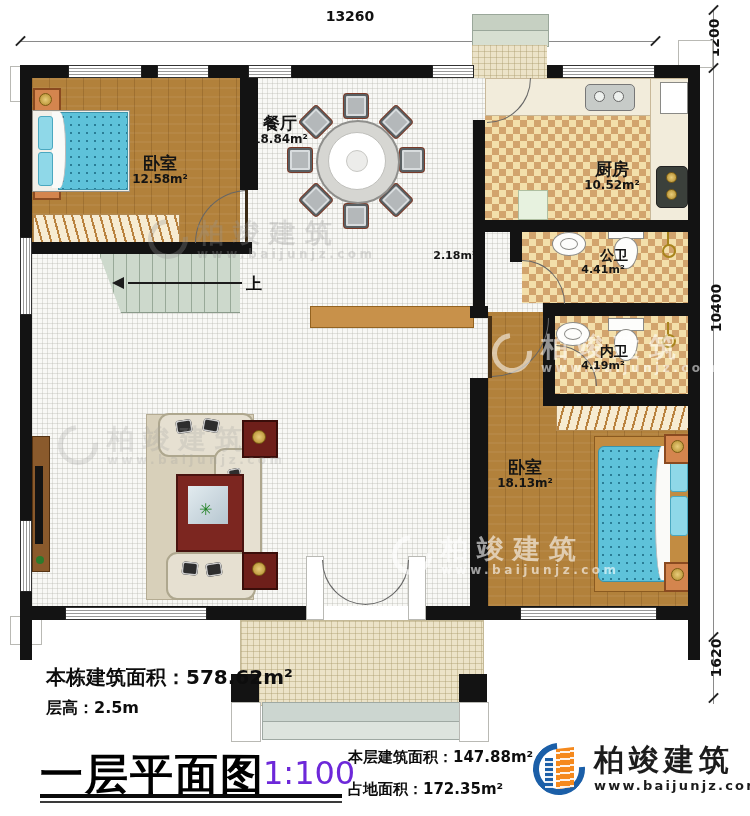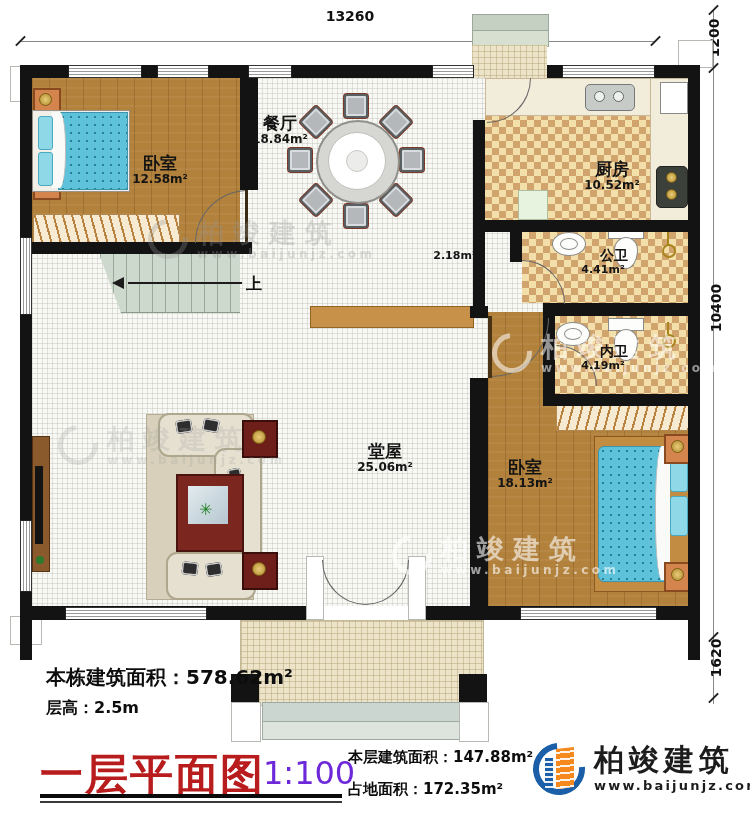--- a/index.html
+++ b/index.html
@@ -46,21 +46,21 @@
        border-top-color:transparent;transform:rotate(38deg);flex:0 0 auto;}
   .cush{position:absolute;width:16px;height:13px;background:#2e2e2e;border-radius:3px;
         box-shadow:inset 0 0 0 1.5px #cfcfcf;}
   .gold{position:absolute;border-radius:50%;background:radial-gradient(#e8cc7a,#b08a2a);
         border:1.5px solid #7a5c14;}
   .chair{position:absolute;width:20px;height:20px;background:#b4b8ba;border:2px solid #596063;
          border-radius:3px;box-shadow:inset 0 0 0 2px #d8dcde,0 0 0 1px #7a3a28;}
   .sofa{position:absolute;background:#e6e0d1;border:2px solid #aea78e;border-radius:11px;}
   .fixwhite{position:absolute;background:#fdfdfb;border:1.5px solid #8a8a86;}
   .info-line{position:absolute;font-size:15px;font-weight:700;color:#0d0d0d;white-space:nowrap;}
-  .title-txt{position:absolute;font-size:43px;font-weight:800;letter-spacing:2px;color:#b91c1c;white-space:nowrap;}
+  .title-txt{position:absolute;font-size:43px;font-weight:800;letter-spacing:2px;color:#000000;white-space:nowrap;}
   .scale-txt{position:absolute;font-size:32px;font-weight:400;color:#6d28d9;}
   .brand{position:absolute;display:flex;align-items:center;gap:8px;}
   .brand .bt1{font-size:30px;font-weight:800;letter-spacing:5px;color:#1c1c1c;white-space:nowrap;line-height:1;}
   .brand .bt2{font-size:13px;font-weight:800;letter-spacing:2.2px;color:#1c1c1c;white-space:nowrap;}
   .bglyph{position:relative;width:54px;height:54px;flex:0 0 auto;}
   .bglyph .ring{position:absolute;inset:1px;border:6px solid #1b5fa8;border-radius:50%;
         border-top-color:transparent;transform:rotate(40deg);}
   .bglyph .bldg{position:absolute;left:24px;top:6px;width:18px;height:40px;background:#f5891d;
         transform:skewY(-6deg);
         background-image:repeating-linear-gradient(0deg,rgba(255,255,255,.9) 0 2px,transparent 2px 7px);}
@@ -283,24 +283,20 @@
     <span class="nm">公卫</span>
     <span class="ar">4.41m²</span>
   </div>
   <div class="roomlabel small" style="left:558px;top:344px;width:90px;">
     <span class="nm">内卫</span>
     <span class="ar">4.19m²</span>
   </div>
   <div class="roomlabel small" style="left:420px;top:250px;width:70px;">
     <span class="ar">2.18m²</span>
   </div>
-  <div class="roomlabel" style="left:330px;top:442px;width:110px;">
-    <span class="nm">堂屋</span>
-    <span class="ar">25.06m²</span>
-  </div>
   <div class="roomlabel" style="left:470px;top:458px;width:110px;">
     <span class="nm">卧室</span>
     <span class="ar">18.13m²</span>
   </div>
 
   <div class="info-line" style="left:46px;top:664px;font-size:20px;">
     <span>本栋建筑面积：</span><span>578.62m²</span>
   </div>
   <div class="info-line" style="left:46px;top:698px;font-size:16px;">
     <span>层高：</span><span>2.5m</span>

